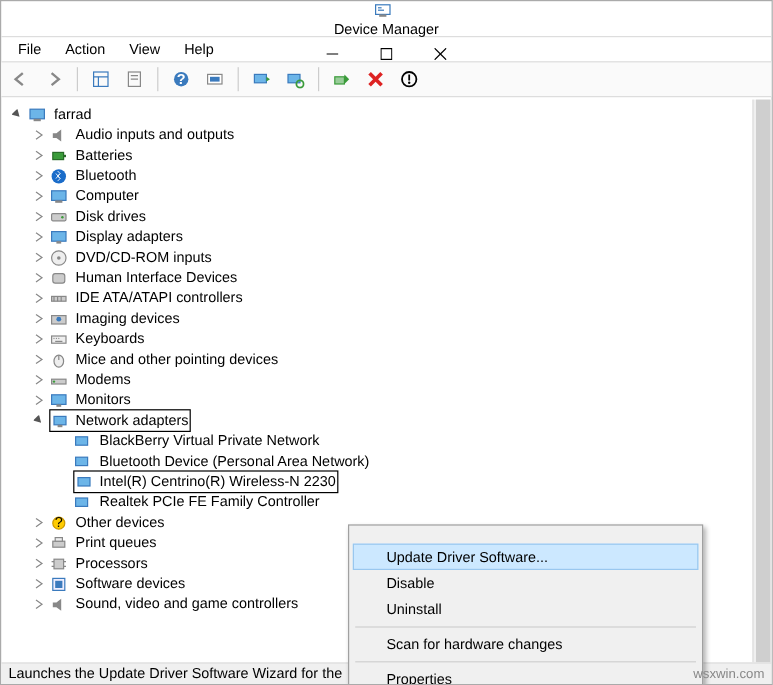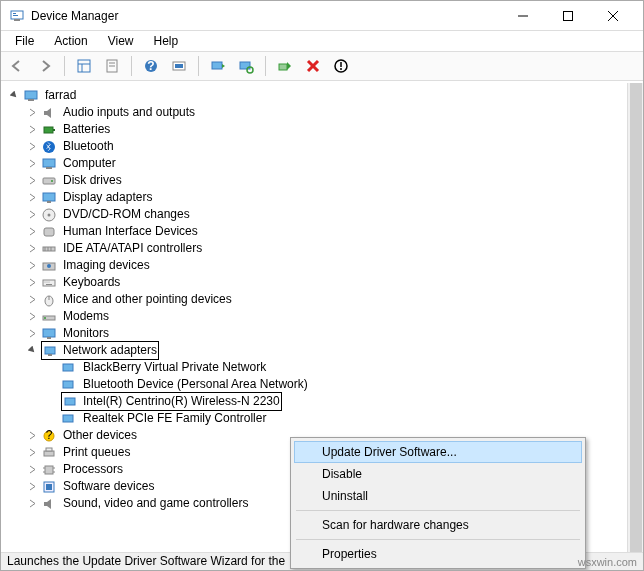--- a/index.html
+++ b/index.html
@@ -1,17 +1,17 @@
 <!DOCTYPE html>
 <html><head>
 <meta charset="utf-8">
 <style>
 * { box-sizing: border-box; font-family: "Segoe UI", Tahoma, sans-serif; font-size: 12px; }
 body { margin: 0; padding: 0; background: #fff; width: 644px; height: 571px; overflow: hidden; border: 1px solid #aaa; position: relative; }
-.titlebar { height: 30px; display: flex; align-items: center; padding: 0 8px; border-bottom: 1px solid #ddd; }
+.titlebar { height: 30px; display: flex; align-items: center; padding: 0 8px; border-bottom: 1px solid #ddd; flex-direction: column; }
 .titlebar .ticon { margin-right: 6px; }
 .titlebar .title { flex: 1; font-size: 12px; }
 .winbtns { display: flex; gap: 0; }
 .winbtn { width: 45px; height: 28px; display: flex; align-items: center; justify-content: center; color: #000; }
 .winbtn svg { width: 10px; height: 10px; }
 .menubar { height: 20px; display: flex; align-items: center; padding: 2px 6px; gap: 4px; }
 .menuitem { padding: 2px 8px; }
 .toolbar { height: 30px; border-top: 1px solid #ddd; border-bottom: 1px solid #ddd; display: flex; align-items: center; padding: 2px 4px; gap: 4px; background: #fafafa; }
 .tbtn { width: 24px; height: 24px; display: flex; align-items: center; justify-content: center; border: 1px solid transparent; }
 .sep { width: 1px; height: 20px; background: #ccc; margin: 0 3px; }
@@ -20,21 +20,21 @@
 .scrollthumb { position: absolute; top: 0; left: 2px; width: 12px; height: 100%; background: #cfcfcf; }
 .row { display: flex; align-items: center; height: 17px; line-height: 17px; white-space: nowrap; }
 .ind { display: inline-block; }
 .exp { width: 14px; height: 14px; display: inline-flex; align-items: center; justify-content: center; margin-right: 2px; color: #555; }
 .exp.none { visibility: hidden; }
 .dicon { width: 16px; height: 16px; margin-right: 4px; display: inline-flex; align-items: center; justify-content: center; }
 .lbl { padding: 0 2px; }
 .boxed { border: 1px solid #000; padding: 0 1px; }
 .ctxmenu { position: absolute; left: 289px; top: 436px; width: 296px; background: #f0f0f0; border: 1px solid #a0a0a0; box-shadow: 2px 2px 4px rgba(0,0,0,.3); padding: 3px; z-index: 10; }
 .ctxitem { padding: 4px 20px 4px 28px; font-size: 12px; }
-.ctxitem.hover { background: #cce8ff; border: 1px solid #99c7ef; padding: 3px 19px 3px 27px; }
+.ctxitem.hover { background: #cce8ff; border: 1px solid #99c7ef; padding: 3px 19px 3px 27px; margin-top: 12px; }
 .ctxsep { height: 1px; background: #d0d0d0; margin: 3px 2px; }
 .ctxitem.bold { font-weight: normal; }
 .status { position: absolute; bottom: 0; left: 0; right: 0; height: 18px; border-top: 1px solid #ddd; padding: 1px 6px; font-size: 12px; background: #f0f0f0; overflow: hidden; white-space: nowrap; }
 .watermark { position: absolute; right: 6px; bottom: 2px; font-size: 11px; color: #888; z-index: 20; margin-top: 25px; }
 svg { display: block; }
 </style>
 </head>
 <body>
 
 <div class="titlebar">
@@ -261,21 +261,21 @@
         <svg width="9" height="9">
           <path d="M2 1 L7 4.5 L2 8" fill="none" stroke="#888"></path>
         </svg>
       </span>
       <span class="dicon">
         <svg width="16" height="16">
           <circle cx="8" cy="8" r="6" fill="#eee" stroke="#888"></circle>
           <circle cx="8" cy="8" r="1.5" fill="#888"></circle>
         </svg>
       </span>
-      <span class="lbl">DVD/CD-ROM changes</span>
+      <span class="lbl">DVD/CD-ROM inputs</span>
     </div>
   <div class="row">
       <span class="ind" style="width:24px"></span>
       <span class="exp">
         <svg width="9" height="9">
           <path d="M2 1 L7 4.5 L2 8" fill="none" stroke="#888"></path>
         </svg>
       </span>
       <span class="dicon">
         <svg width="16" height="16">

